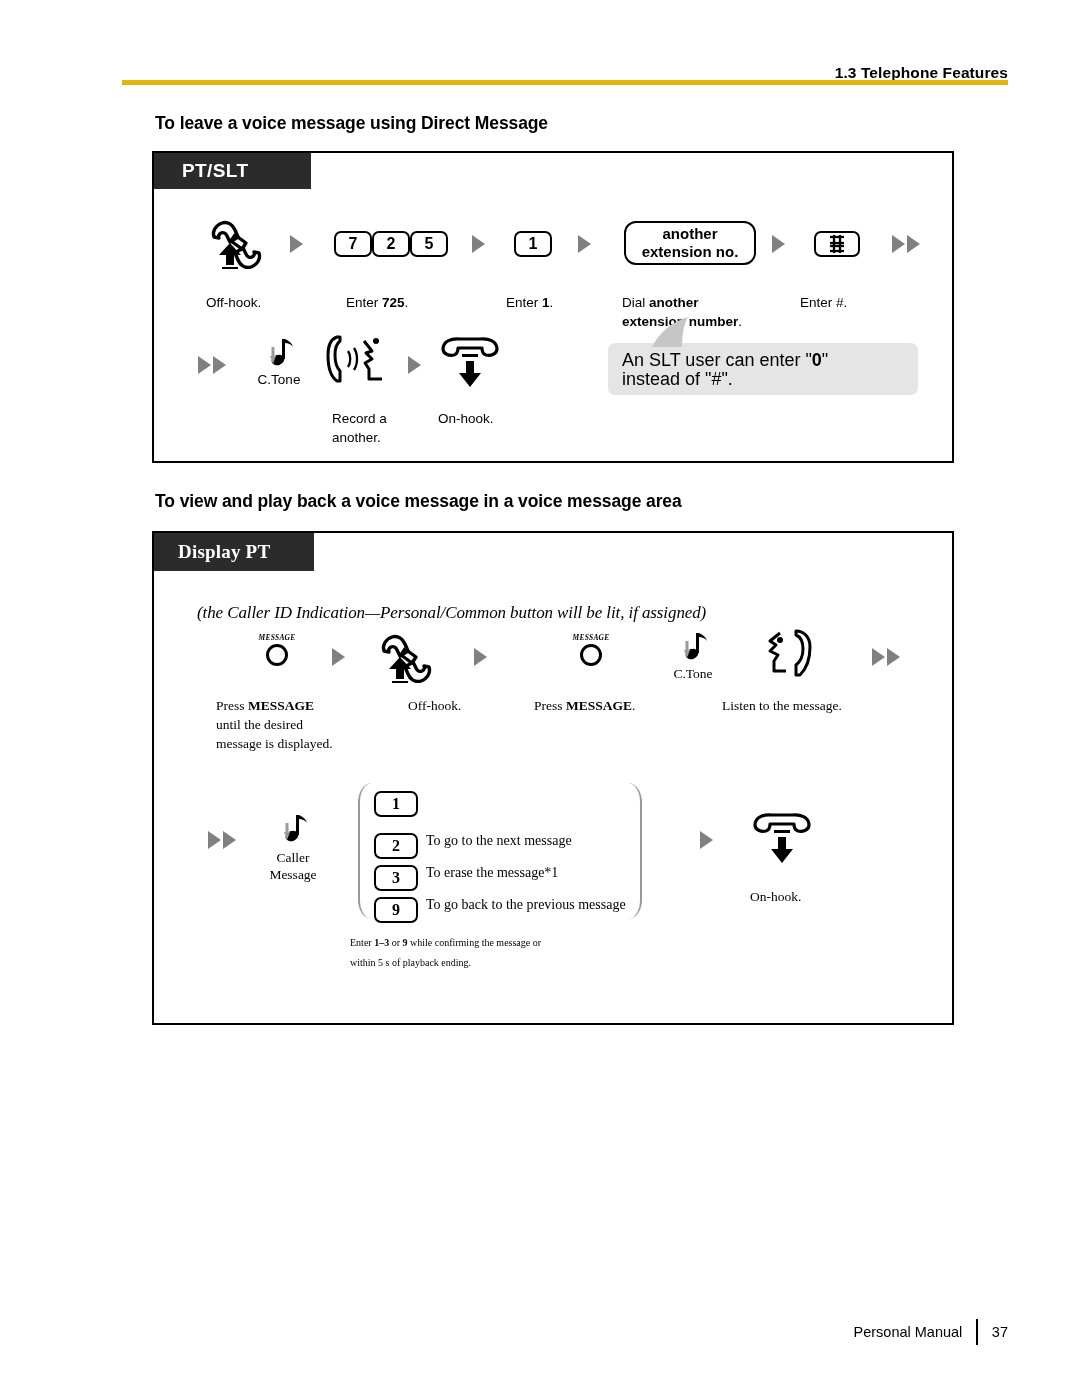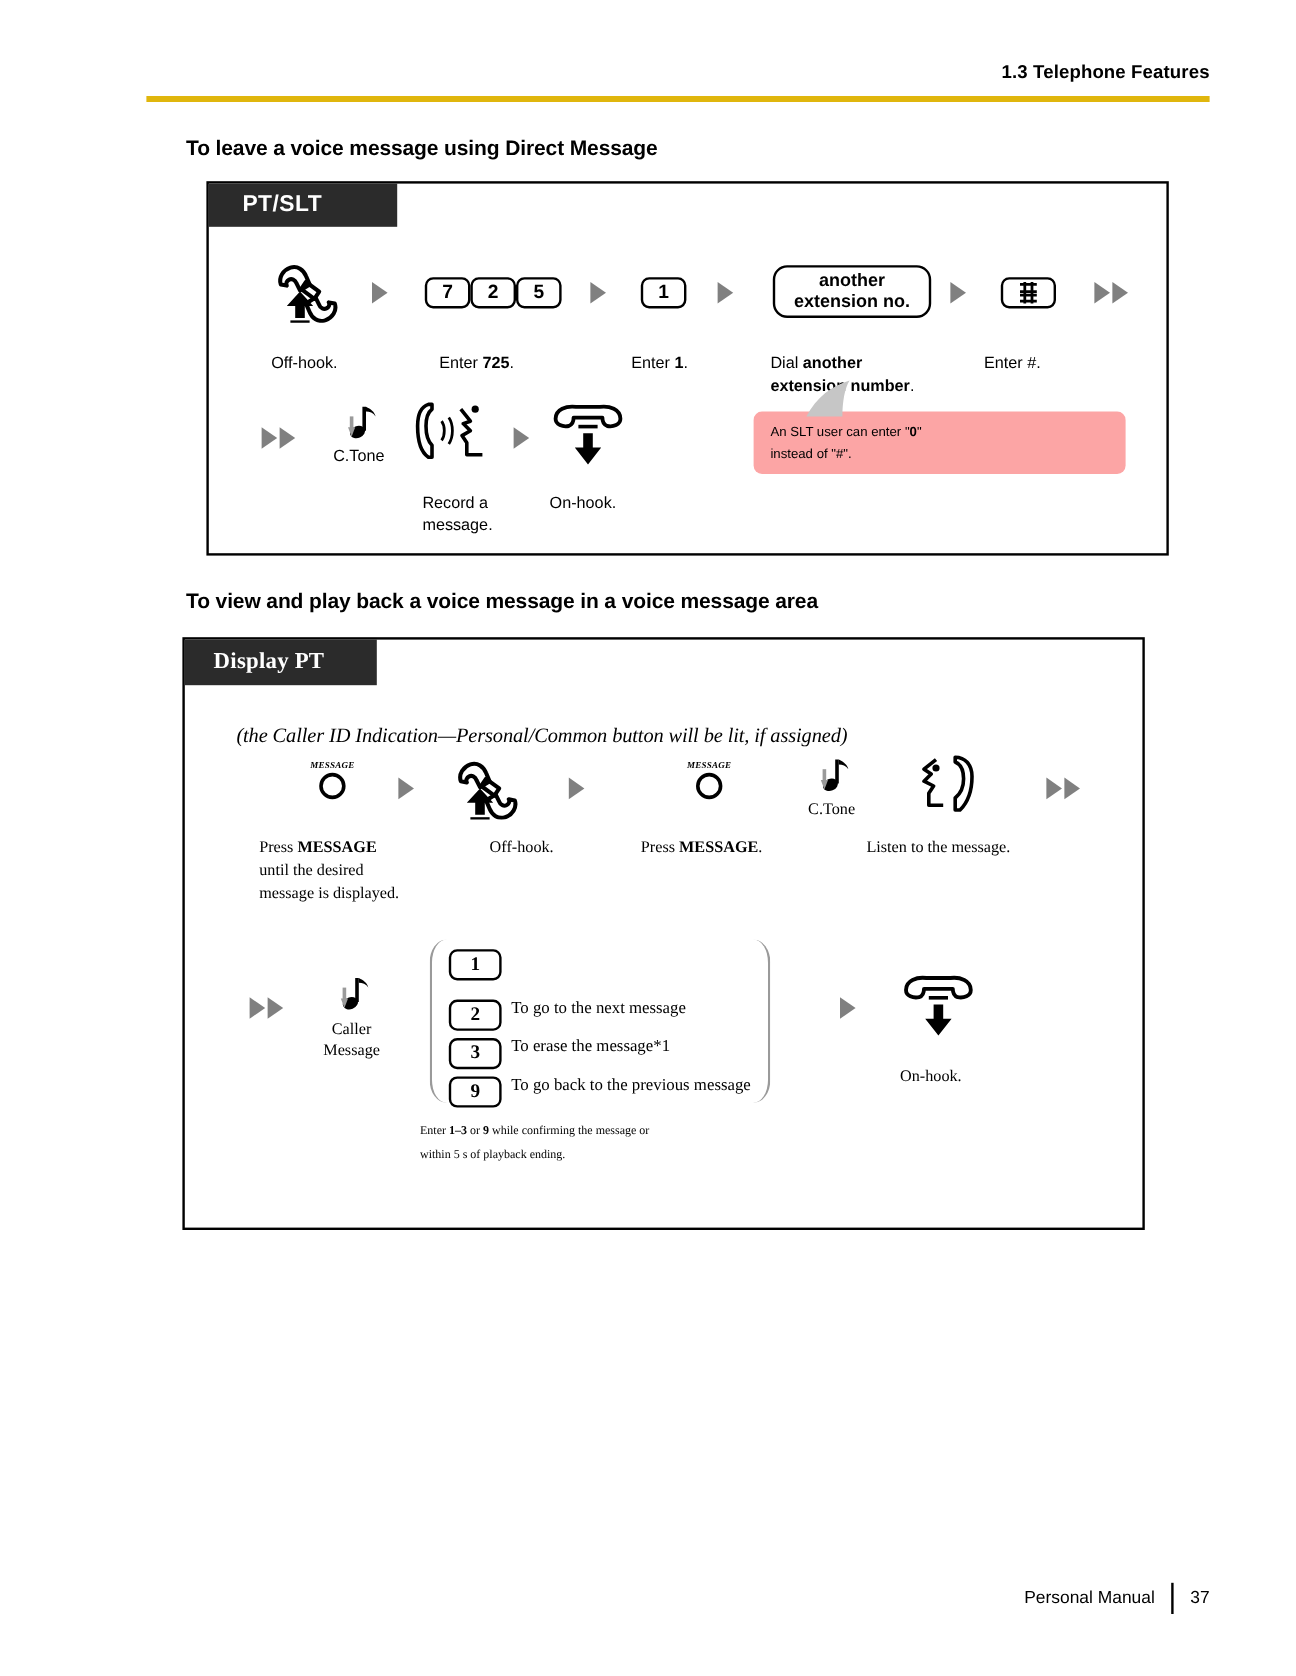--- a/index.html
+++ b/index.html
@@ -12,21 +12,21 @@
     height: 1397px;
     position: relative;
     font-family: "Liberation Sans", sans-serif;
     color: #000000;
     overflow: hidden;
   }
 
   
   .header-text {
     position: absolute;
-    top: 52px;
+    top: 64px;
     right: 72px;
     font-size: 15.5px;
     font-weight: bold;
     letter-spacing: 0.1px;
     text-align: center;
   }
   .header-rule {
     position: absolute;
     left: 122px;
     right: 72px;
@@ -46,21 +46,21 @@
   #heading-1 { top: 113px; }
   #heading-2 { top: 491px; }
 
   
   .proc-box {
     position: absolute;
     border: 2px solid #000;
     background: #fff;
     box-sizing: border-box;
   }
-  #proc-box-1 { left: 152px; top: 151px; width: 802px; height: 312px; margin-left: 20px; }
+  #proc-box-1 { left: 152px; top: 151px; width: 802px; height: 312px; }
   #proc-box-2 { left: 152px; top: 531px; width: 802px; height: 494px; font-family: Liberation Serif, serif; }
 
   .box-tag {
     position: absolute;
     left: 0px;
     top: 0px;
     background: #2b2b2b;
     color: #ffffff;
     font-weight: bold;
     display: flex;
@@ -159,23 +159,23 @@
     display: block;
     width: 0; height: 0;
     border-top: 9px solid transparent;
     border-bottom: 9px solid transparent;
     border-left: 13px solid #808080;
   }
 
   
   .callout {
     position: absolute;
-    background: #fca5a5;
+    background: #e5e5e5;
     border-radius: 7px;
-    font-size: 11px;
+    font-size: 18px;
     line-height: 19px;
     padding: 8px 14px;
     box-sizing: border-box;
   }
   .callout b { font-weight: bold; }
 
   
   .footer-text {
     position: absolute;
     right: 72px;
@@ -346,21 +346,21 @@
         <path d="M5 14 C5 6 14 3 22 4 L42 4 C50 3 59 6 59 14 C59 19 53 21 48 20 C45 19 44 16 44 13 L20 13 C20 16 19 19 16 20 C11 21 5 19 5 14 Z"></path>
       </g>
       <g fill="#000">
         <rect x="24" y="19" width="16" height="3"></rect>
         <path d="M28 26 L28 38 L21 38 L32 52 L43 38 L36 38 L36 26 Z"></path>
       </g>
     </svg>
   </div>
 
   <div class="caption" style="left:178px; top:256px;">Record a
-message.</div>
+another.</div>
   <div class="caption" style="left:284px; top:256px;">On-hook.</div>
 
   <div class="callout" style="left:454px; top:190px; width:310px; height:52px;">
     <span>An SLT user can enter "</span><b>0</b><span>"</span><br>
     <span>instead of "#".</span>
   </div>
   <div class="abs" style="left:480px; top:162px;">
     <svg width="56" height="34" viewBox="0 0 56 34">
       <path d="M54 2 C40 6 26 16 18 32 L48 32 C48 20 50 8 54 2 Z" fill="#c6c6c6"></path>
     </svg>

